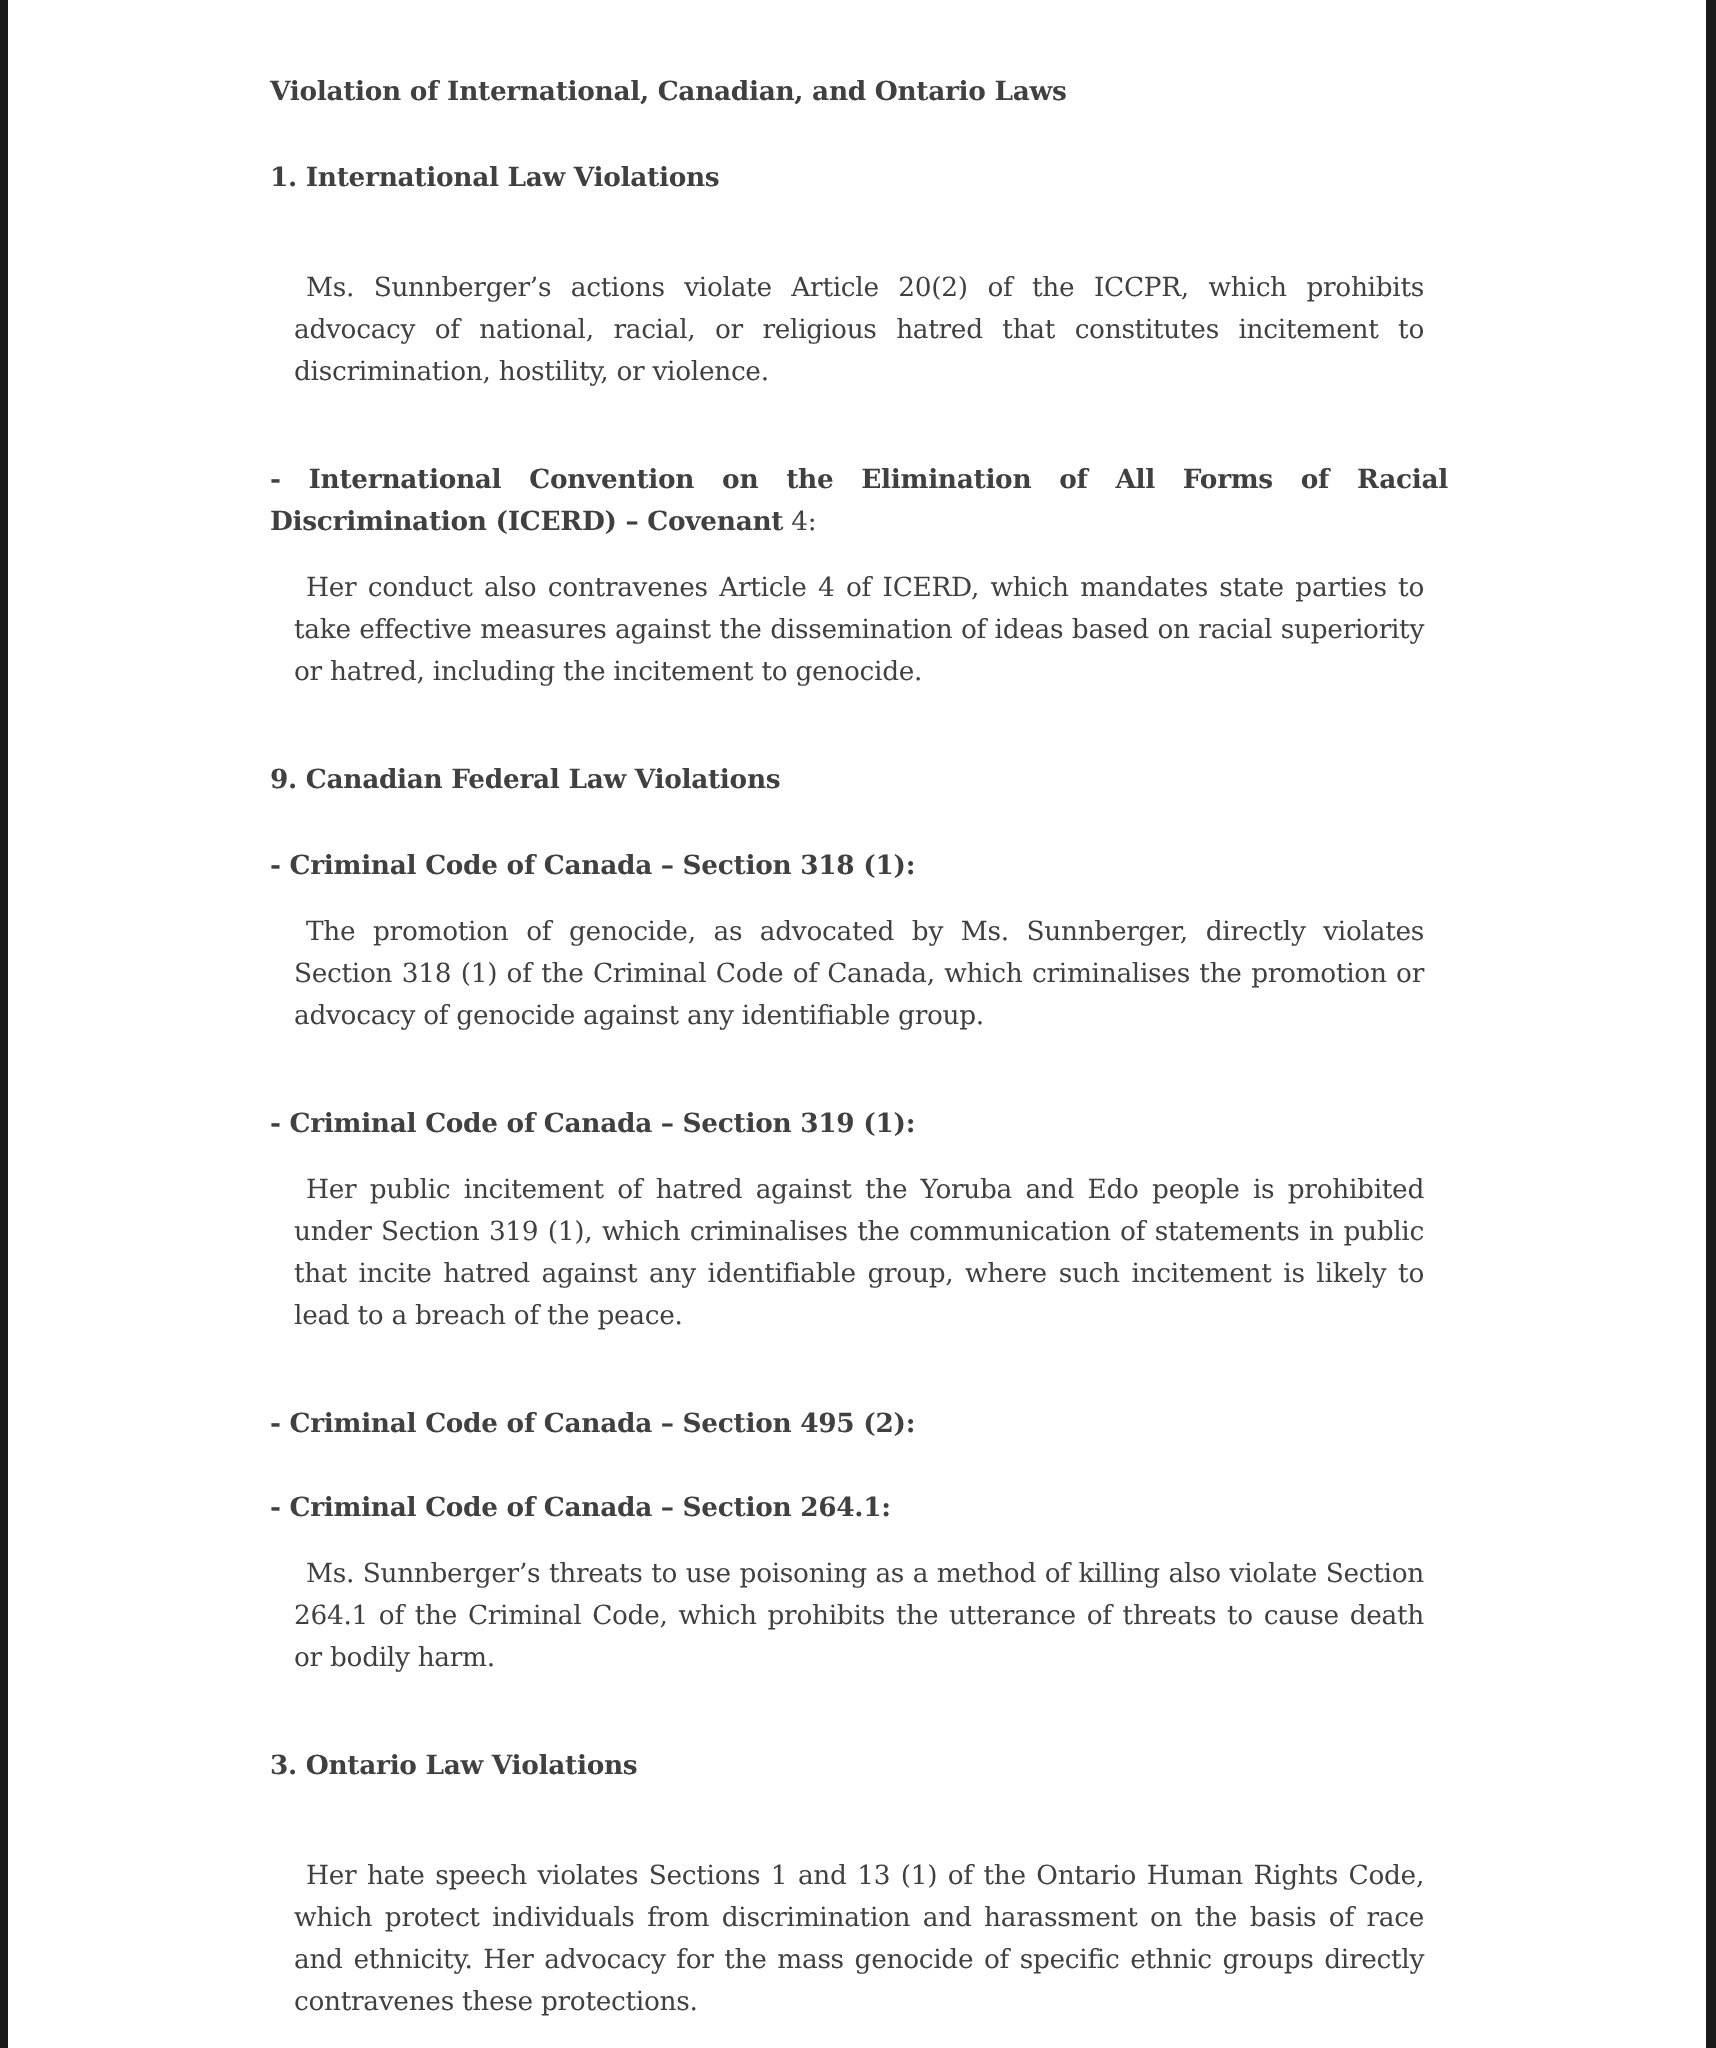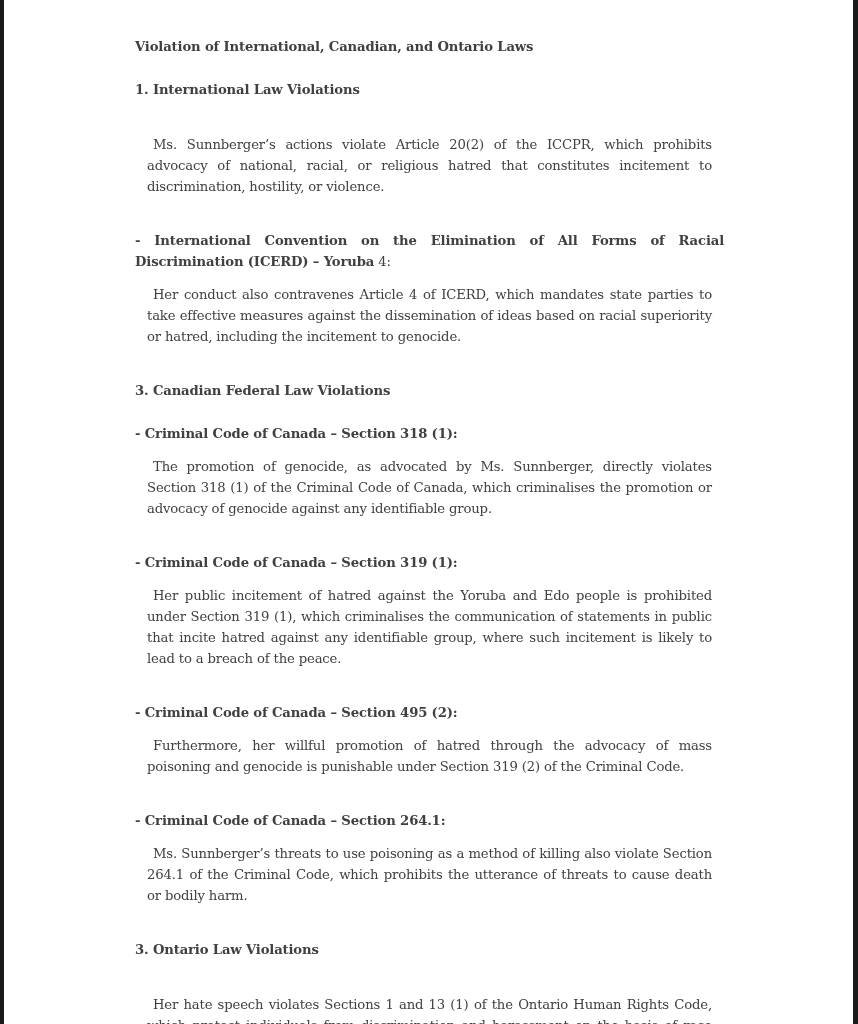--- a/index.html
+++ b/index.html
@@ -72,43 +72,42 @@
 
     <p class="section-heading">1. International Law Violations</p>
     <div class="gap-1"></div>
 
     <div class="block">
       <p class="provision-body">Ms. Sunnberger’s actions violate Article 20(2) of the ICCPR, which prohibits advocacy of national, racial, or religious hatred that constitutes incitement to discrimination, hostility, or violence.</p>
     </div>
     <div class="gap-2"></div>
 
     <div class="block">
-      <p class="provision-title"><span>- International Convention on the Elimination of All Forms of Racial Discrimination (ICERD) – Yoruba</span><span class="suffix"> 4:</span></p>
+      <p class="provision-title"><span>- International Convention on the Elimination of All Forms of Racial Discrimination (ICERD) – Covenant</span><span class="suffix"> 4:</span></p>
       <p class="provision-body">Her conduct also contravenes Article 4 of ICERD, which mandates state parties to take effective measures against the dissemination of ideas based on racial superiority or hatred, including the incitement to genocide.</p>
     </div>
     <div class="gap-2"></div>
 
-    <p class="section-heading">3. Canadian Federal Law Violations</p>
+    <p class="section-heading">9. Canadian Federal Law Violations</p>
     <div class="gap-1"></div>
 
     <div class="block">
       <p class="provision-title"><span>- Criminal Code of Canada – Section 318 (1):</span><span class="suffix"></span></p>
       <p class="provision-body">The promotion of genocide, as advocated by Ms. Sunnberger, directly violates Section 318 (1) of the Criminal Code of Canada, which criminalises the promotion or advocacy of genocide against any identifiable group.</p>
     </div>
     <div class="gap-2"></div>
 
     <div class="block">
       <p class="provision-title"><span>- Criminal Code of Canada – Section 319 (1):</span><span class="suffix"></span></p>
       <p class="provision-body">Her public incitement of hatred against the Yoruba and Edo people is prohibited under Section 319 (1), which criminalises the communication of statements in public that incite hatred against any identifiable group, where such incitement is likely to lead to a breach of the peace.</p>
     </div>
     <div class="gap-2"></div>
 
     <div class="block">
       <p class="provision-title"><span>- Criminal Code of Canada – Section 495 (2):</span><span class="suffix"></span></p>
-      <p class="provision-body">Furthermore, her willful promotion of hatred through the advocacy of mass poisoning and genocide is punishable under Section 319 (2) of the Criminal Code.</p>
     </div>
     <div class="gap-2"></div>
 
     <div class="block">
       <p class="provision-title"><span>- Criminal Code of Canada – Section 264.1:</span><span class="suffix"></span></p>
       <p class="provision-body">Ms. Sunnberger’s threats to use poisoning as a method of killing also violate Section 264.1 of the Criminal Code, which prohibits the utterance of threats to cause death or bodily harm.</p>
     </div>
     <div class="gap-2"></div>
 
     <p class="section-heading">3. Ontario Law Violations</p>

